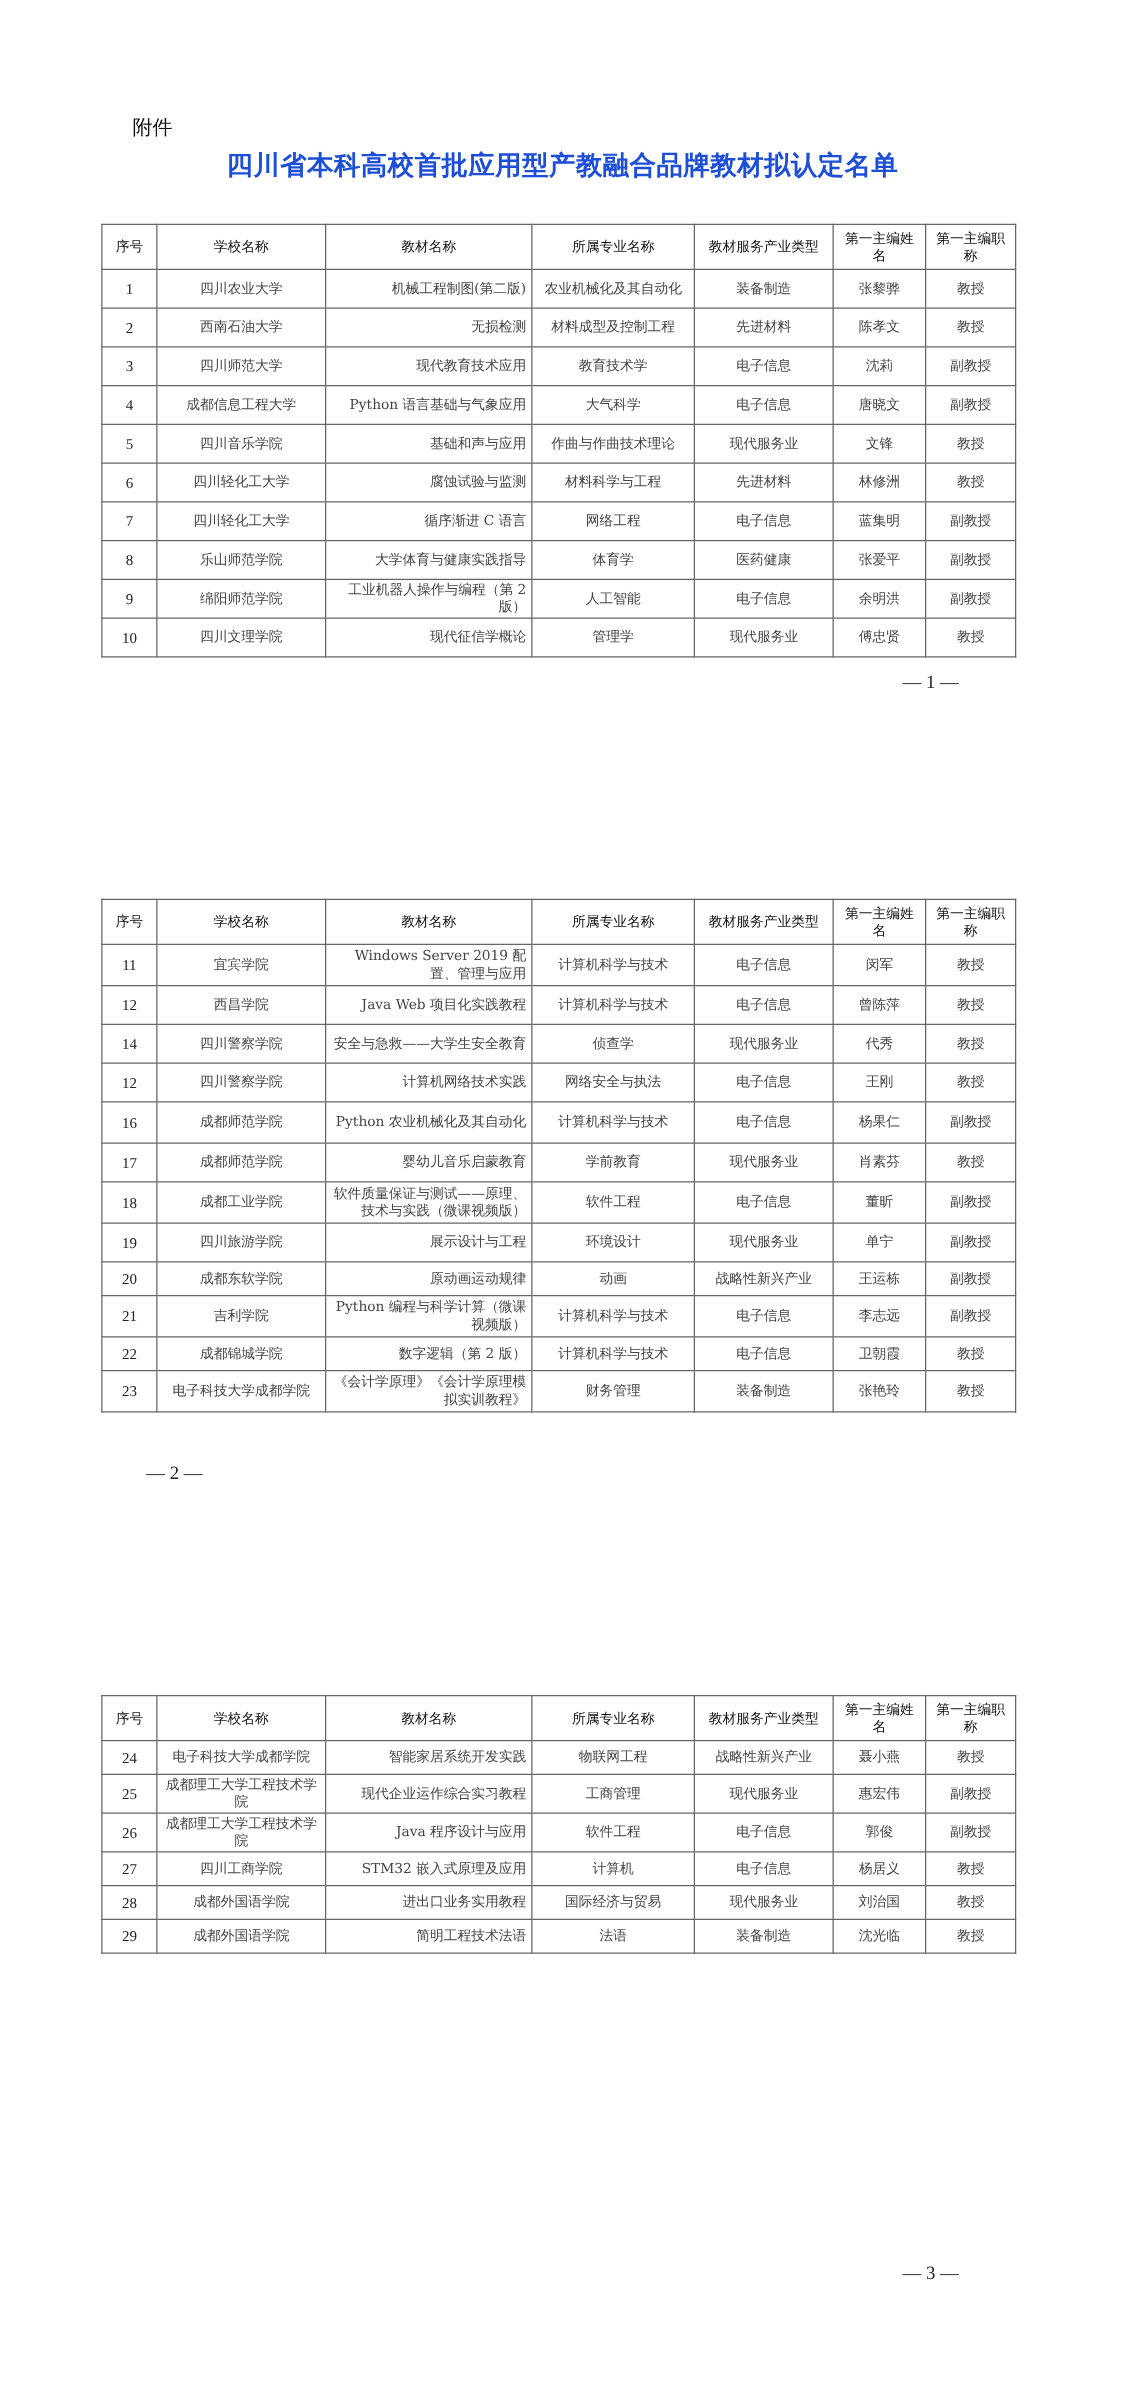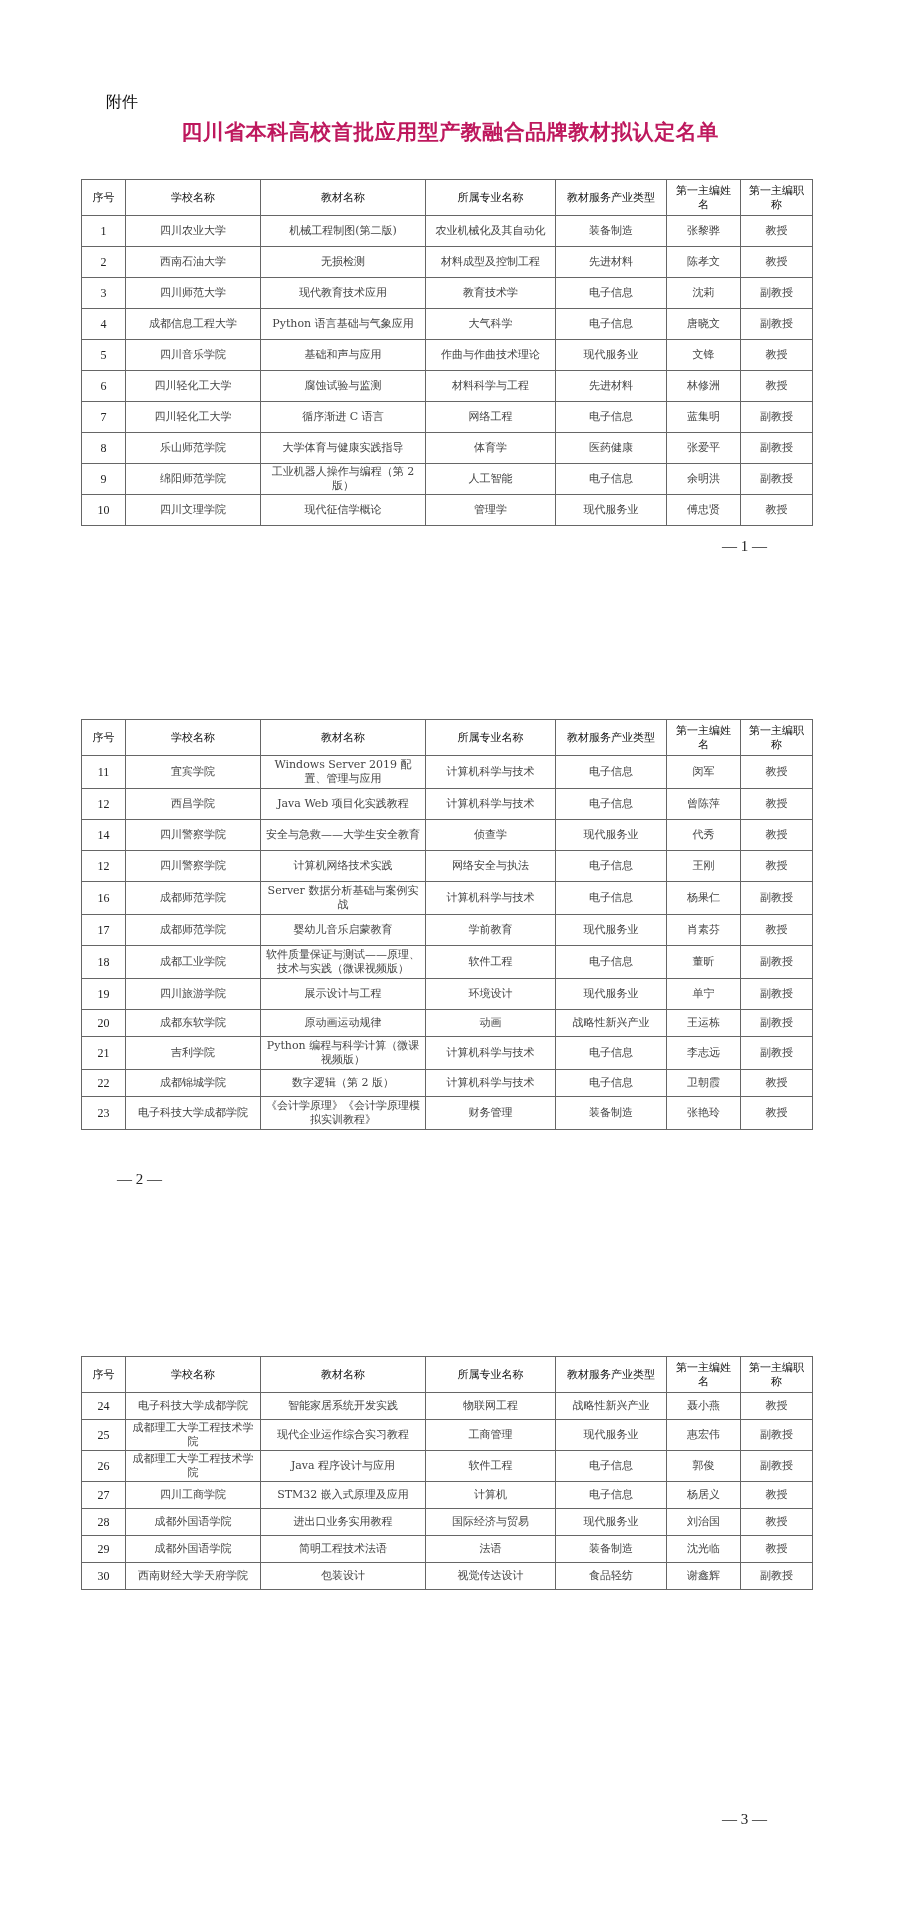--- a/index.html
+++ b/index.html
@@ -8,36 +8,36 @@
     background: #ffffff;
     font-family: "DejaVu Serif", "Liberation Serif", serif;
     color: #333;
   }
   .attach {
     position: absolute; left: 106px; top: 92px;
     font-family: "DejaVu Sans", sans-serif; font-size: 16px; color: #111;
   }
   .title {
     position: absolute; left: 0; width: 900px; top: 118px; text-align: center;
-    font-family: "DejaVu Serif", serif; font-weight: bold; font-size: 21px; color: #be185d;
+    font-family: "DejaVu Serif", serif; font-weight: bold; font-size: 21px; color: #1d4ed8;
     letter-spacing: 0.5px;
   }
   table.list {
     position: absolute; left: 81px; width: 731px;
     border-collapse: collapse; table-layout: fixed;
   }
   table.list th, table.list td {
     border: 1px solid #666; padding: 1px 4px; font-size: 11px; line-height: 14px;
     vertical-align: middle; text-align: center; color: #444;
   }
   table.list th {
     font-family: "DejaVu Sans", sans-serif; font-weight: normal; color: #111; font-size: 11px;
     height: 33px;
   }
-  table.list td.book { text-align: center; }
+  table.list td.book { text-align: right; }
   table.list td.idx { font-family: "Liberation Serif", serif; font-size: 12px; color: #222; }
   .pnum {
     position: absolute; font-family: "Liberation Serif", serif; font-size: 15px; color: #222;
   }
 </style>
 </head>
 <body>
 
 <div class="attach">附件</div>
 <div class="title">四川省本科高校首批应用型产教融合品牌教材拟认定名单</div>
@@ -212,21 +212,21 @@
         <td>四川警察学院</td>
         <td class="book">计算机网络技术实践</td>
         <td>网络安全与执法</td>
         <td>电子信息</td>
         <td>王刚</td>
         <td>教授</td>
       </tr>
       <tr style="height: 33px;">
         <td class="idx">16</td>
         <td>成都师范学院</td>
-        <td class="book">Server 数据分析基础与案例实战</td>
+        <td class="book">Python 农业机械化及其自动化</td>
         <td>计算机科学与技术</td>
         <td>电子信息</td>
         <td>杨果仁</td>
         <td>副教授</td>
       </tr>
       <tr style="height: 31px;">
         <td class="idx">17</td>
         <td>成都师范学院</td>
         <td class="book">婴幼儿音乐启蒙教育</td>
         <td>学前教育</td>
@@ -361,24 +361,15 @@
       </tr>
       <tr style="height: 27px;">
         <td class="idx">29</td>
         <td>成都外国语学院</td>
         <td class="book">简明工程技术法语</td>
         <td>法语</td>
         <td>装备制造</td>
         <td>沈光临</td>
         <td>教授</td>
       </tr>
-      <tr style="height: 27px;">
-        <td class="idx">30</td>
-        <td>西南财经大学天府学院</td>
-        <td class="book">包装设计</td>
-        <td>视觉传达设计</td>
-        <td>食品轻纺</td>
-        <td>谢鑫辉</td>
-        <td>副教授</td>
-      </tr>
     </tbody>
 </table>
 <div class="pnum" style="left:722px; top:1811px;">— 3 —</div>
 
 </body></html>

